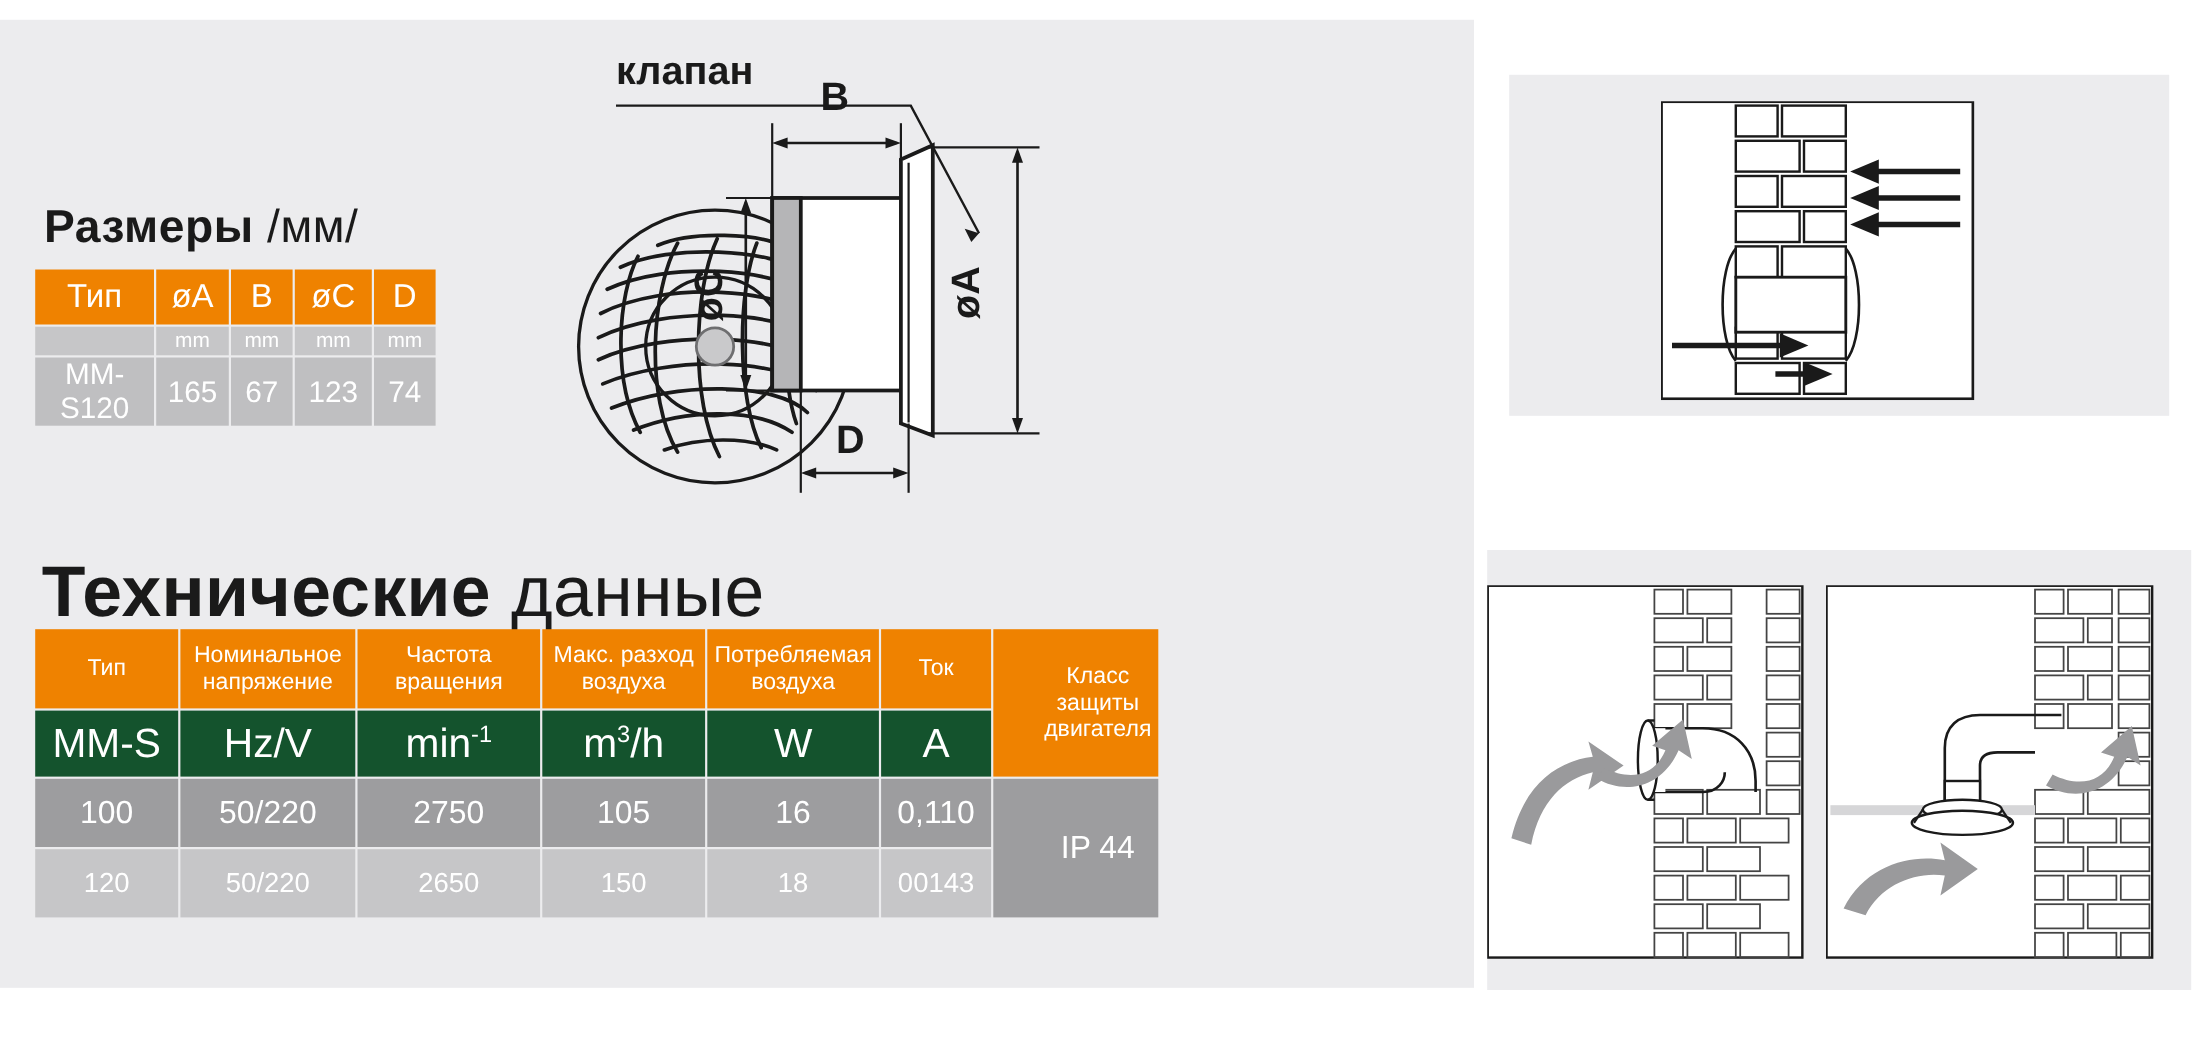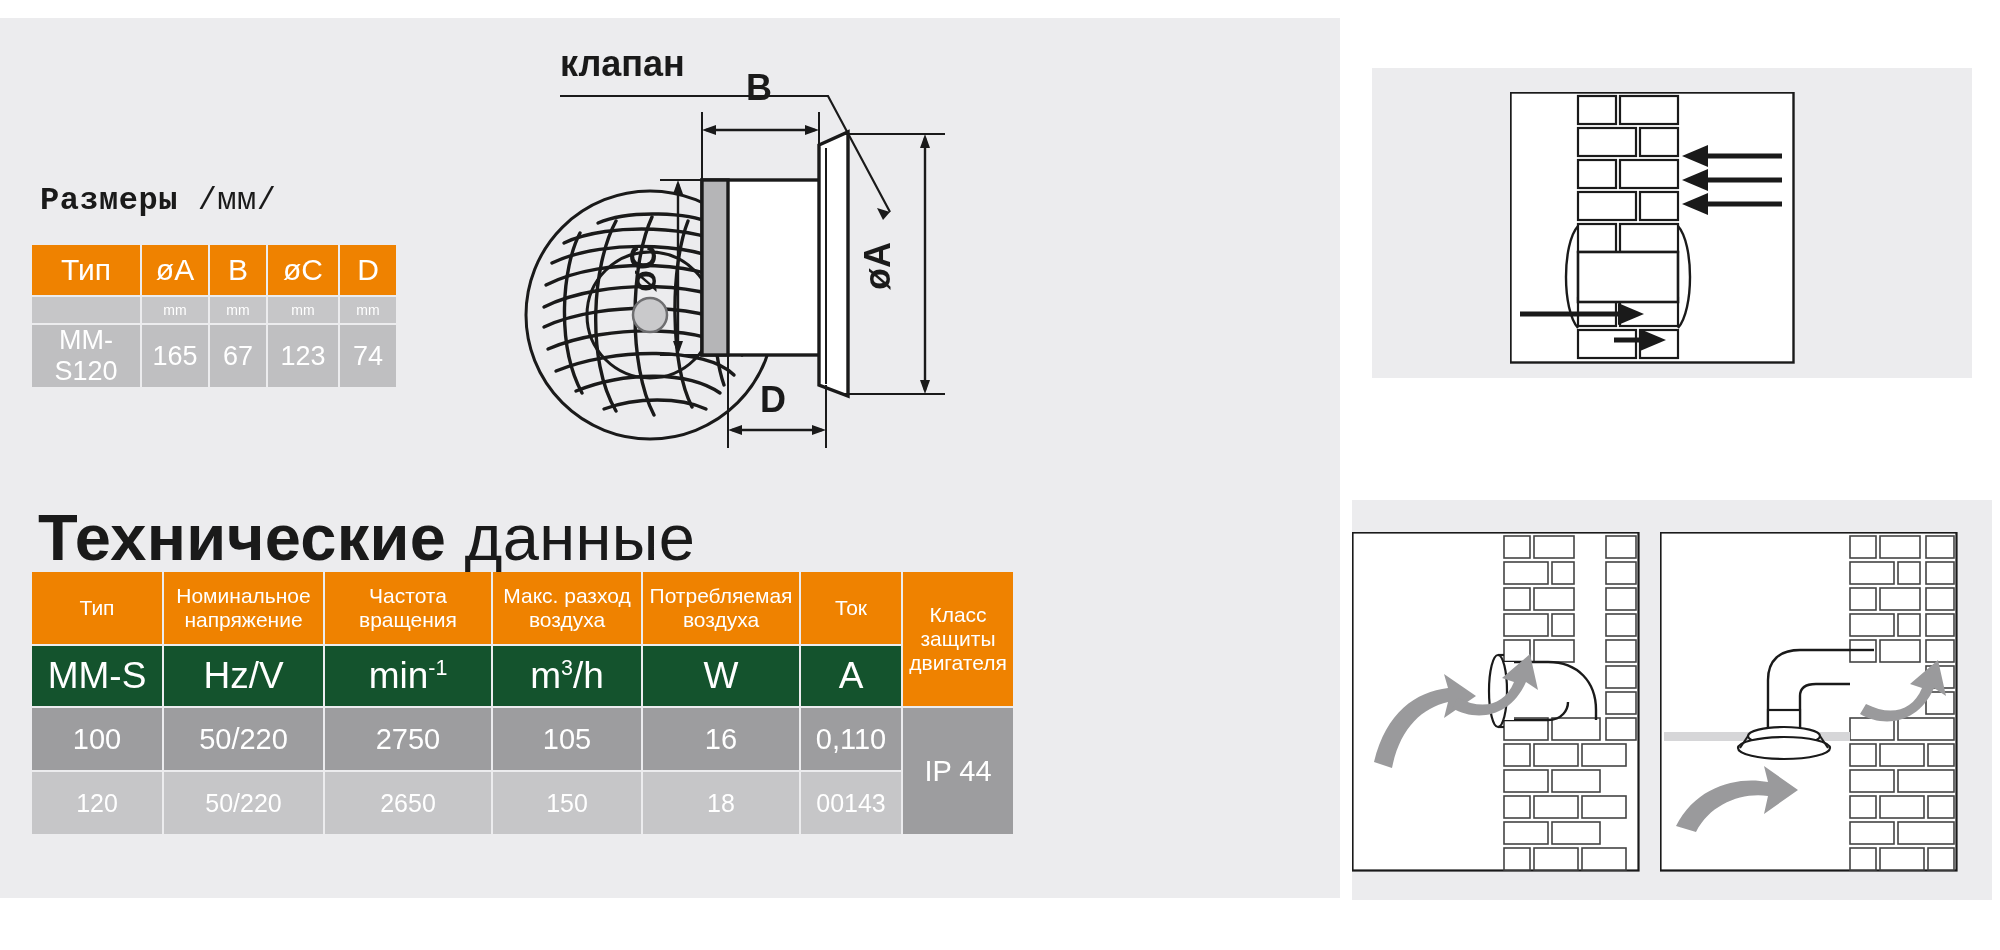--- a/index.html
+++ b/index.html
@@ -5,34 +5,34 @@
   html,body{margin:0;padding:0;background:#ffffff;}
   body{width:2000px;height:950px;position:relative;overflow:hidden;
        font-family:"Liberation Sans","DejaVu Sans",sans-serif;}
 
   
   .panel-left{position:absolute;left:0;top:18px;width:1340px;height:880px;background:#ececee;}
   .panel-tr{position:absolute;left:1372px;top:68px;width:600px;height:310px;background:#ececee;}
   .panel-br{position:absolute;left:1352px;top:500px;width:640px;height:400px;background:#ececee;}
 
   
-  .h-dim{position:absolute;left:40px;top:182px;font-size:32px;font-weight:bold;color:#1a1a1a;letter-spacing:.5px;font-family:Liberation Mono, monospace;}
+  .h-dim{position:absolute;left:40px;top:182px;font-size:42px;font-weight:bold;color:#1a1a1a;letter-spacing:.5px;}
   .h-dim .lt{font-weight:400;}
   .h-tech{position:absolute;left:38px;top:500px;font-size:65px;font-weight:bold;color:#1a1a1a;letter-spacing:.3px;white-space:nowrap;}
   .h-tech .lt{font-weight:400;}
 
   
   table{border-collapse:separate;border-spacing:2px;}
   td,th{padding:0;text-align:center;vertical-align:middle;color:#fff;font-weight:400;}
 
   
   #dims{position:absolute;left:30px;top:243px;}
   #dims td{font-size:27px;}
   #dims .hdr{background:#ef8200;height:50px;font-size:30px;}
-  #dims .unit{background:#c6c6c8;height:26px;font-size:14px;color:#ffffff;}
+  #dims .unit{background:#c6c6c8;height:26px;font-size:19px;color:#ffffff;}
   #dims .r1 td{background:#9d9d9f;height:46px;}
   #dims .r2 td{background:#bfbfc1;height:46px;}
   #dims .c0{width:108px;}
   #dims .c1{width:66px;}
   #dims .c2{width:56px;}
   #dims .c3{width:70px;}
   #dims .c4{width:56px;}
 
   
   #tech{position:absolute;left:30px;top:570px;}
@@ -40,21 +40,21 @@
   #tech .unit{background:#14532d;height:60px;font-size:37px;}
   #tech .d1 td{background:#9d9d9f;height:62px;font-size:29px;}
   #tech .d2 td{background:#c6c6c8;height:62px;font-size:25px;}
   #tech .ip{background:#6e6e70;font-size:38px;}
   #tech .t0{width:130px;}
   #tech .t1{width:159px;}
   #tech .t2{width:166px;}
   #tech .t3{width:148px;margin-left:40px;}
   #tech .t4{width:156px;}
   #tech .t5{width:100px;}
-  #tech .t6{width:110px;}
+  #tech .t6{width:110px;padding-left:40px;}
   sup{font-size:.58em;vertical-align:super;}
 
   .drawing{position:absolute;}
   .lbl{font-size:36px;font-weight:bold;fill:#1a1a1a;}
 </style>
 </head>
 <body>
 
 <div class="panel-left"></div>
 

